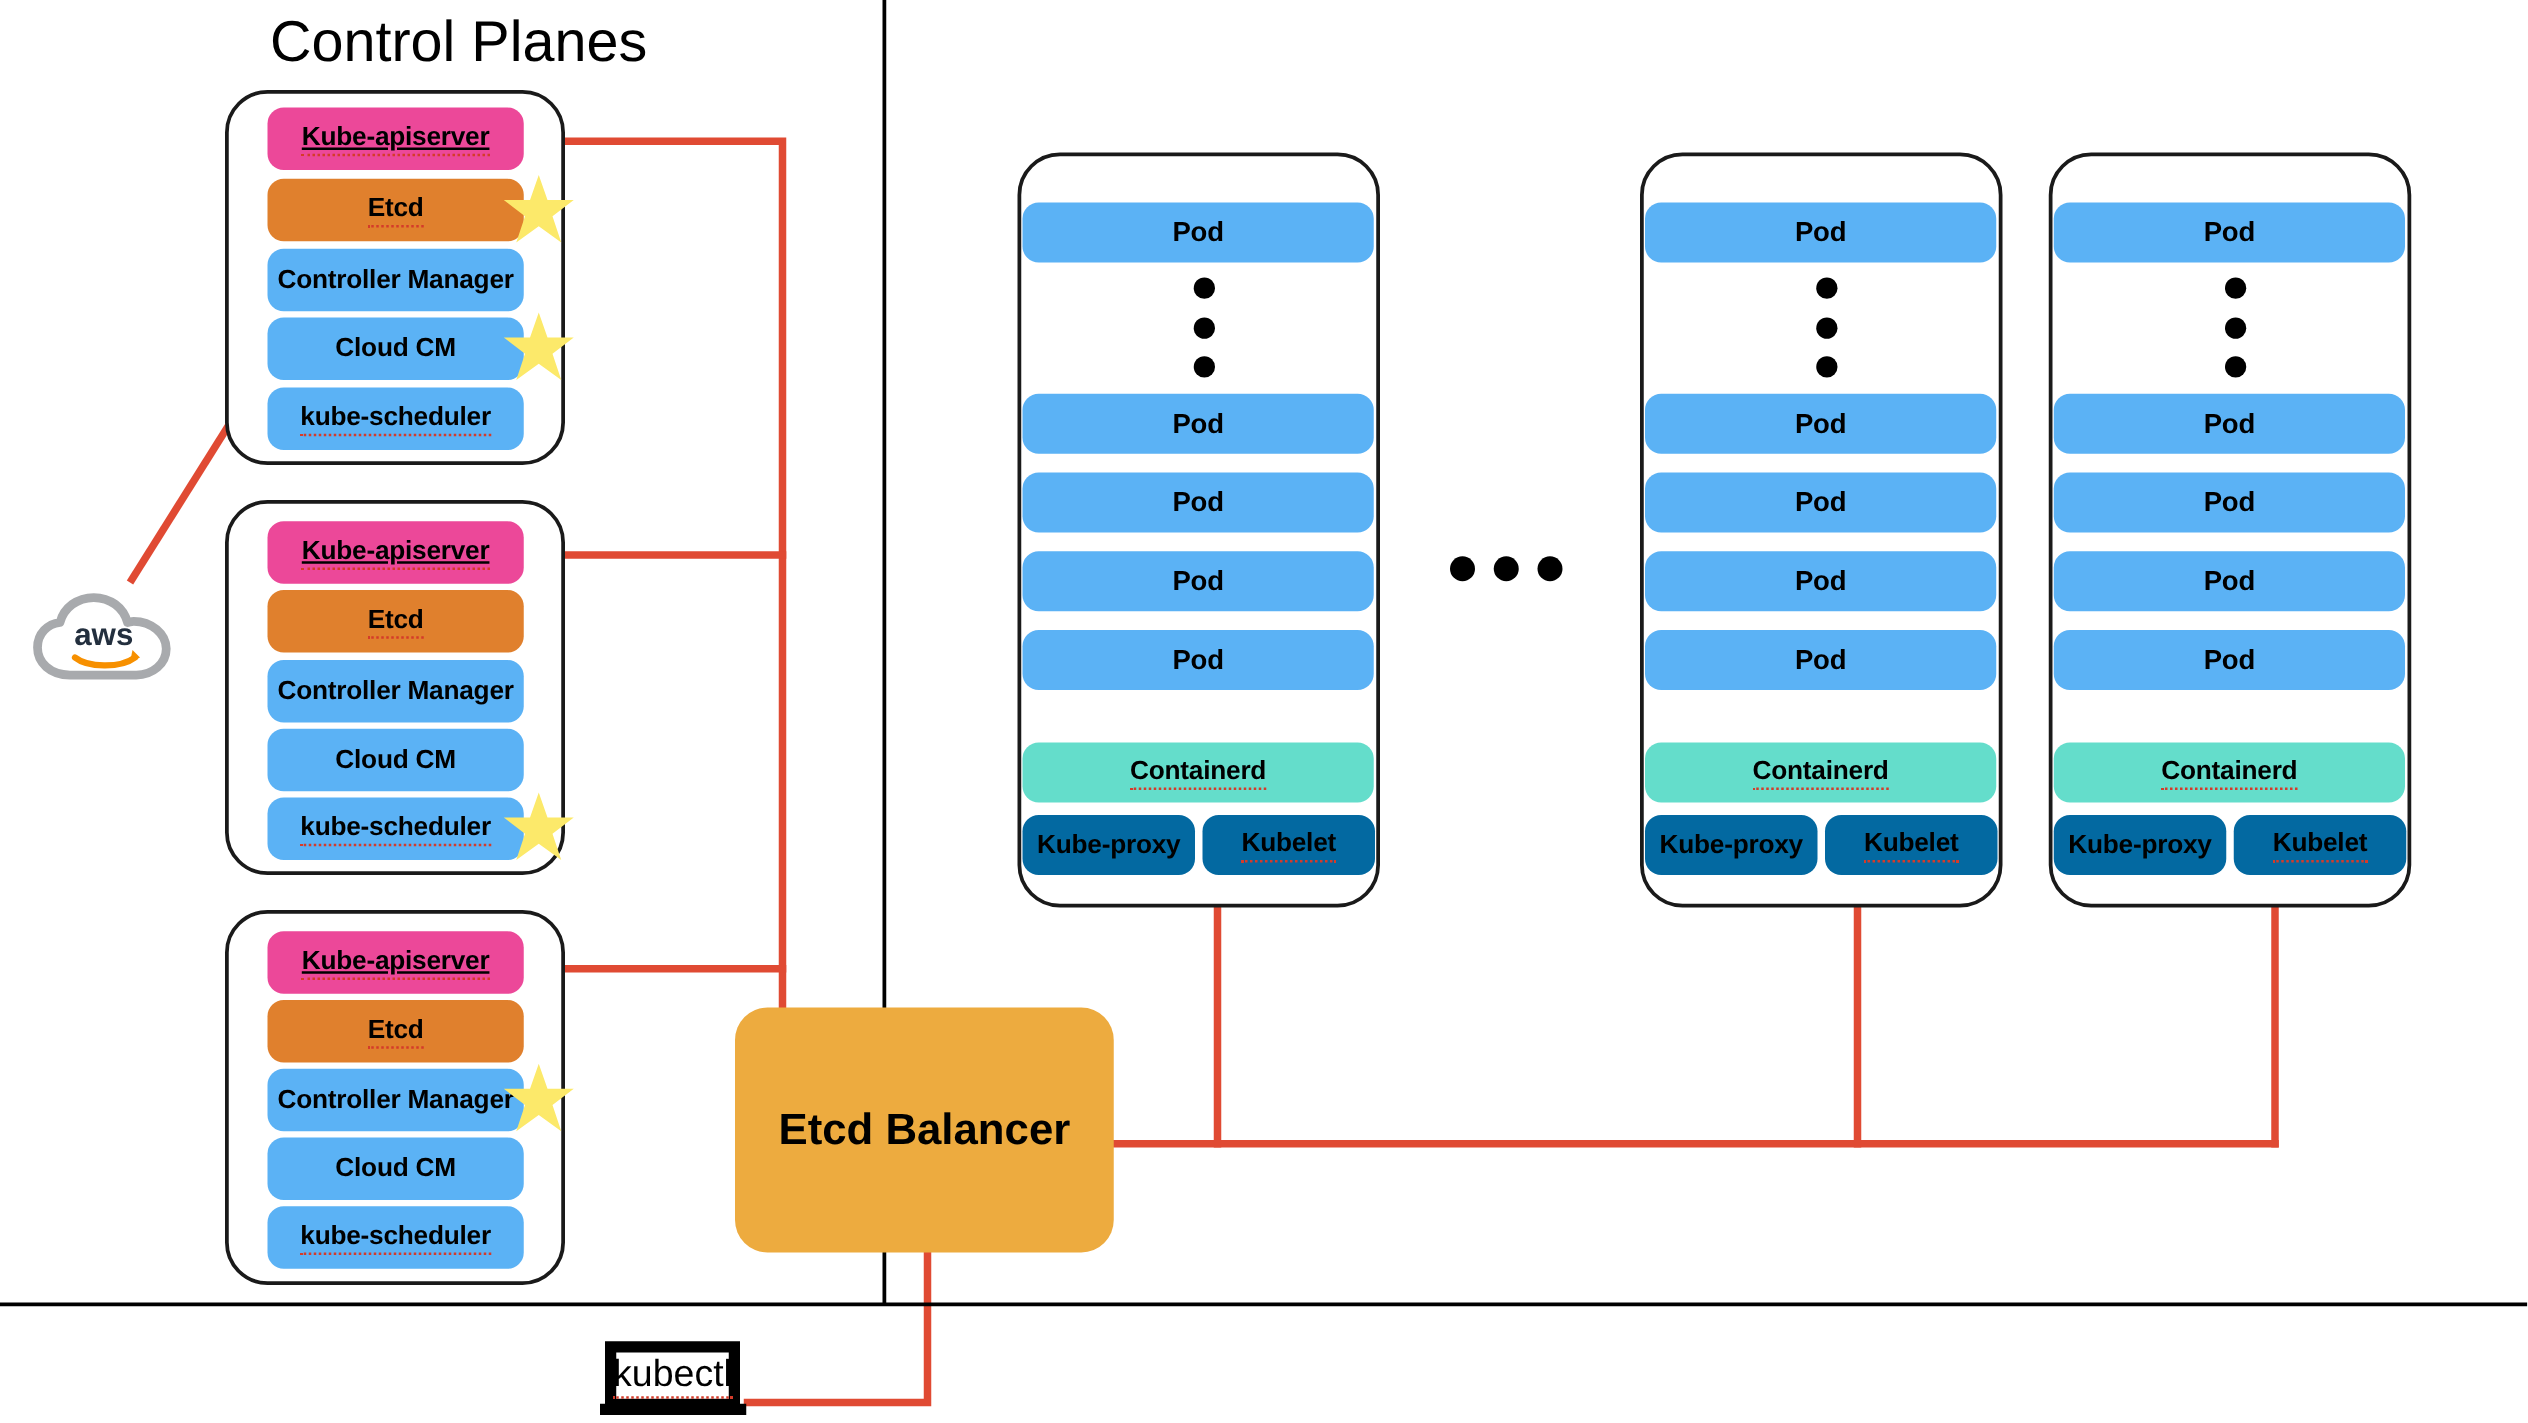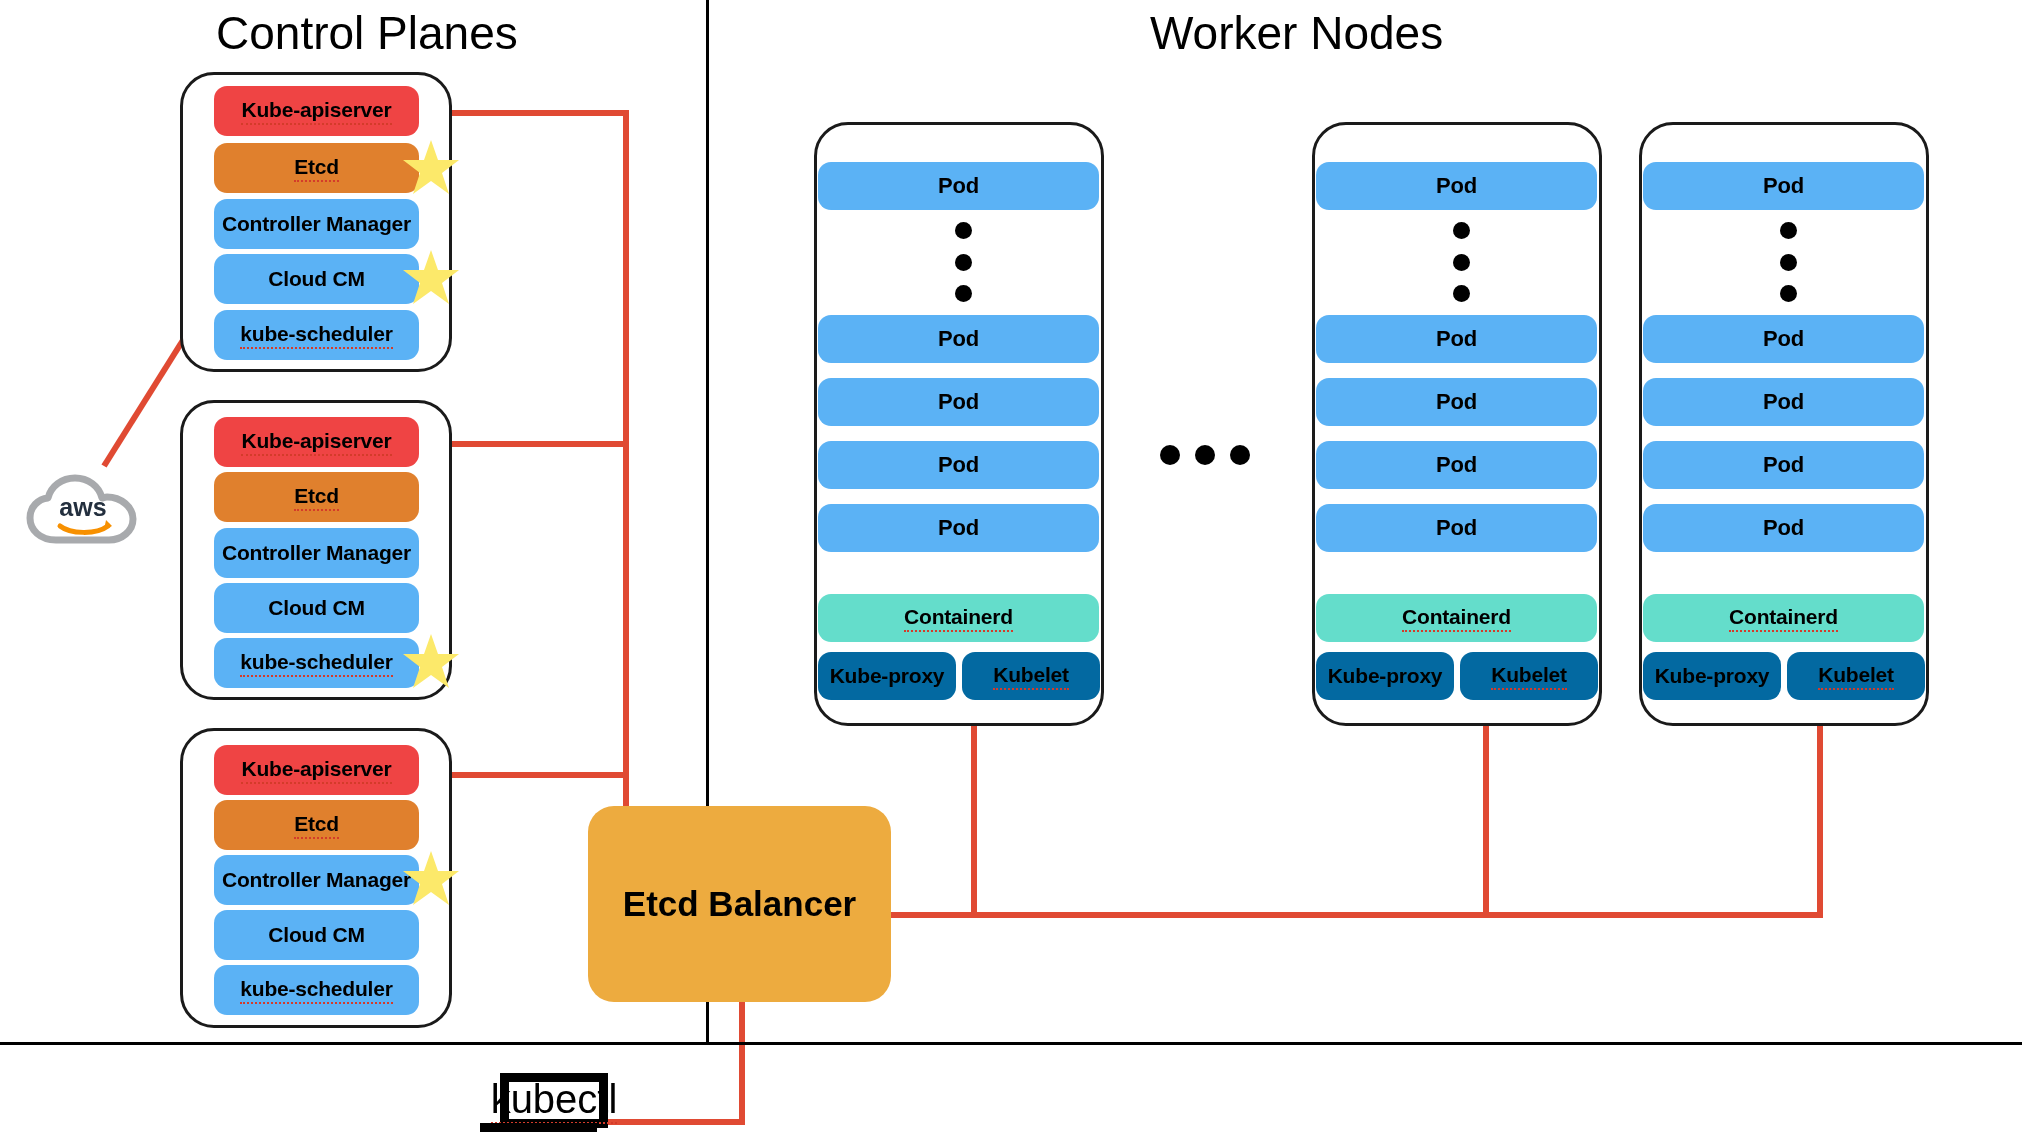--- a/index.html
+++ b/index.html
@@ -56,21 +56,21 @@
     display: flex;
     align-items: center;
     justify-content: center;
     font-size: 21px;
     font-weight: 700;
     color: #000000;
     box-sizing: border-box;
     white-space: nowrap;
     letter-spacing: -0.2px;
   }
-  .pill.pink   { background: #ef4444; }
+  .pill.pink   { background: #ec4899; text-decoration: underline; }
   .pill.orange { background: #E0802D; }
   .pill.blue   { background: #5BB2F5; }
   .pill.teal   { background: #64DDCB; }
   .pill.green  { background: #0369a1; }
 
   .pill.pod { font-size: 22px; }
   .pill.underlined .uline {
     border-bottom: 2px dotted #d43b2a;
     padding-bottom: 1px;
   }
@@ -130,23 +130,22 @@
 
   
   .kubectl-box {
     position: absolute;
     border: 9px solid #000000;
     background: #ffffff;
     display: flex;
     align-items: center;
     justify-content: center;
     box-sizing: border-box;
-    font-size: 40px;
+    font-size: 30px;
     color: #000000;
-    margin-left: 16px;
   }
   .kubectl-box .uline {
     border-bottom: 2px dotted #d43b2a;
   }
   .kubectl-base {
     position: absolute;
     background: #000000;
   }
 
   
@@ -185,21 +184,20 @@
       <path d="M 1486 725 L 1486 915"></path>
       <path d="M 1820 725 L 1820 915"></path>
       <path d="M 891 915 L 1820 915"></path>
     </g>
 
     <path d="M 104 466 L 222 278" stroke="#E04A33" stroke-width="6" fill="none"></path>
   </svg>
 
   <div class="section-title" style="left:216px; top:6px;">Control Planes</div>
 
-  <div class="section-title" style="left:1150px; top:6px;">Worker Nodes</div>
 
   <div class="v-divider" style="left:706px; top:0px; height:1043px;"></div>
   <div class="h-rule" style="left:0px; top:1042px; width:2022px;"></div>
 
   <div class="aws-logo" style="left:26px; top:474px; width:114px; height:72px;">
     <svg viewBox="0 0 114 72" width="114" height="72" xmlns="http://www.w3.org/2000/svg">
       <path d="M30 66 C14 66 4 56 4 44 C4 33 12 25 22 24 C25 12 36 4 49 4
                C62 4 73 12 76 24 C77 24 79 23 81 23 C95 23 107 33 107 45
                C107 57 96 66 83 66 Z" fill="none" stroke="#A8AAAD" stroke-width="7" stroke-linejoin="round"></path>
       <text x="57" y="42" font-family="&quot;Liberation Sans&quot;, sans-serif" font-size="25" font-weight="700" fill="#232F3E" text-anchor="middle">aws</text>

